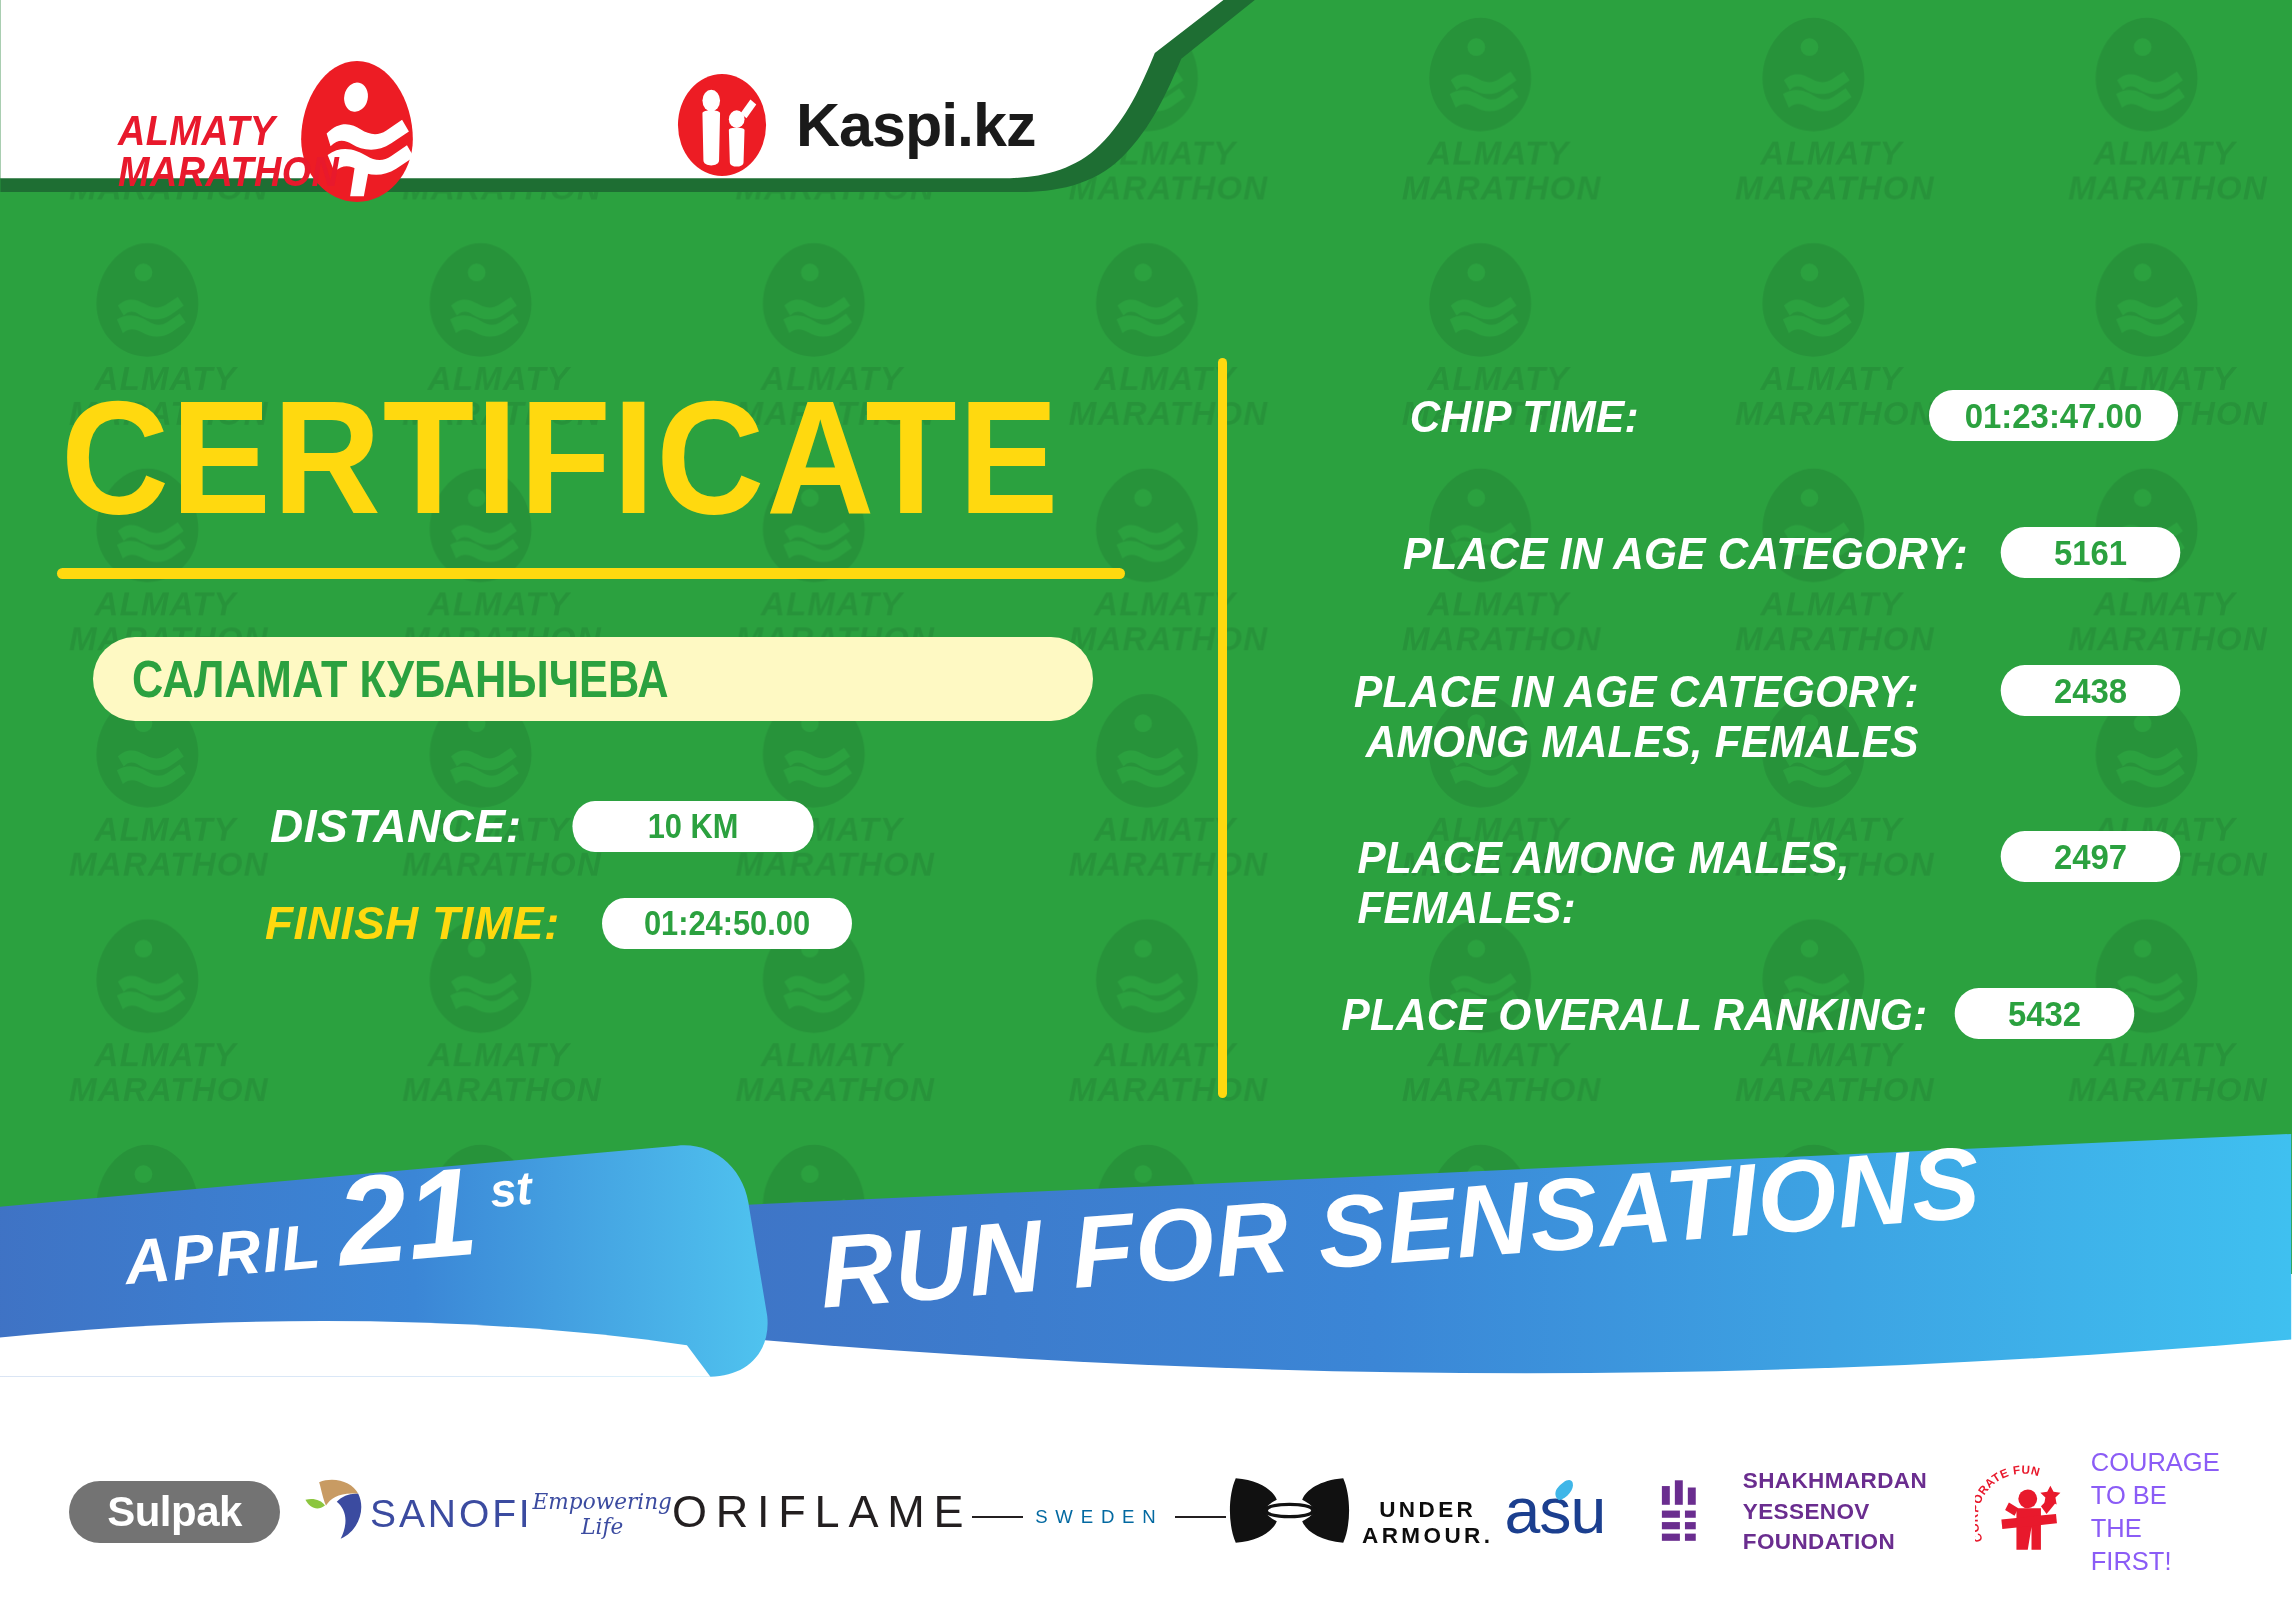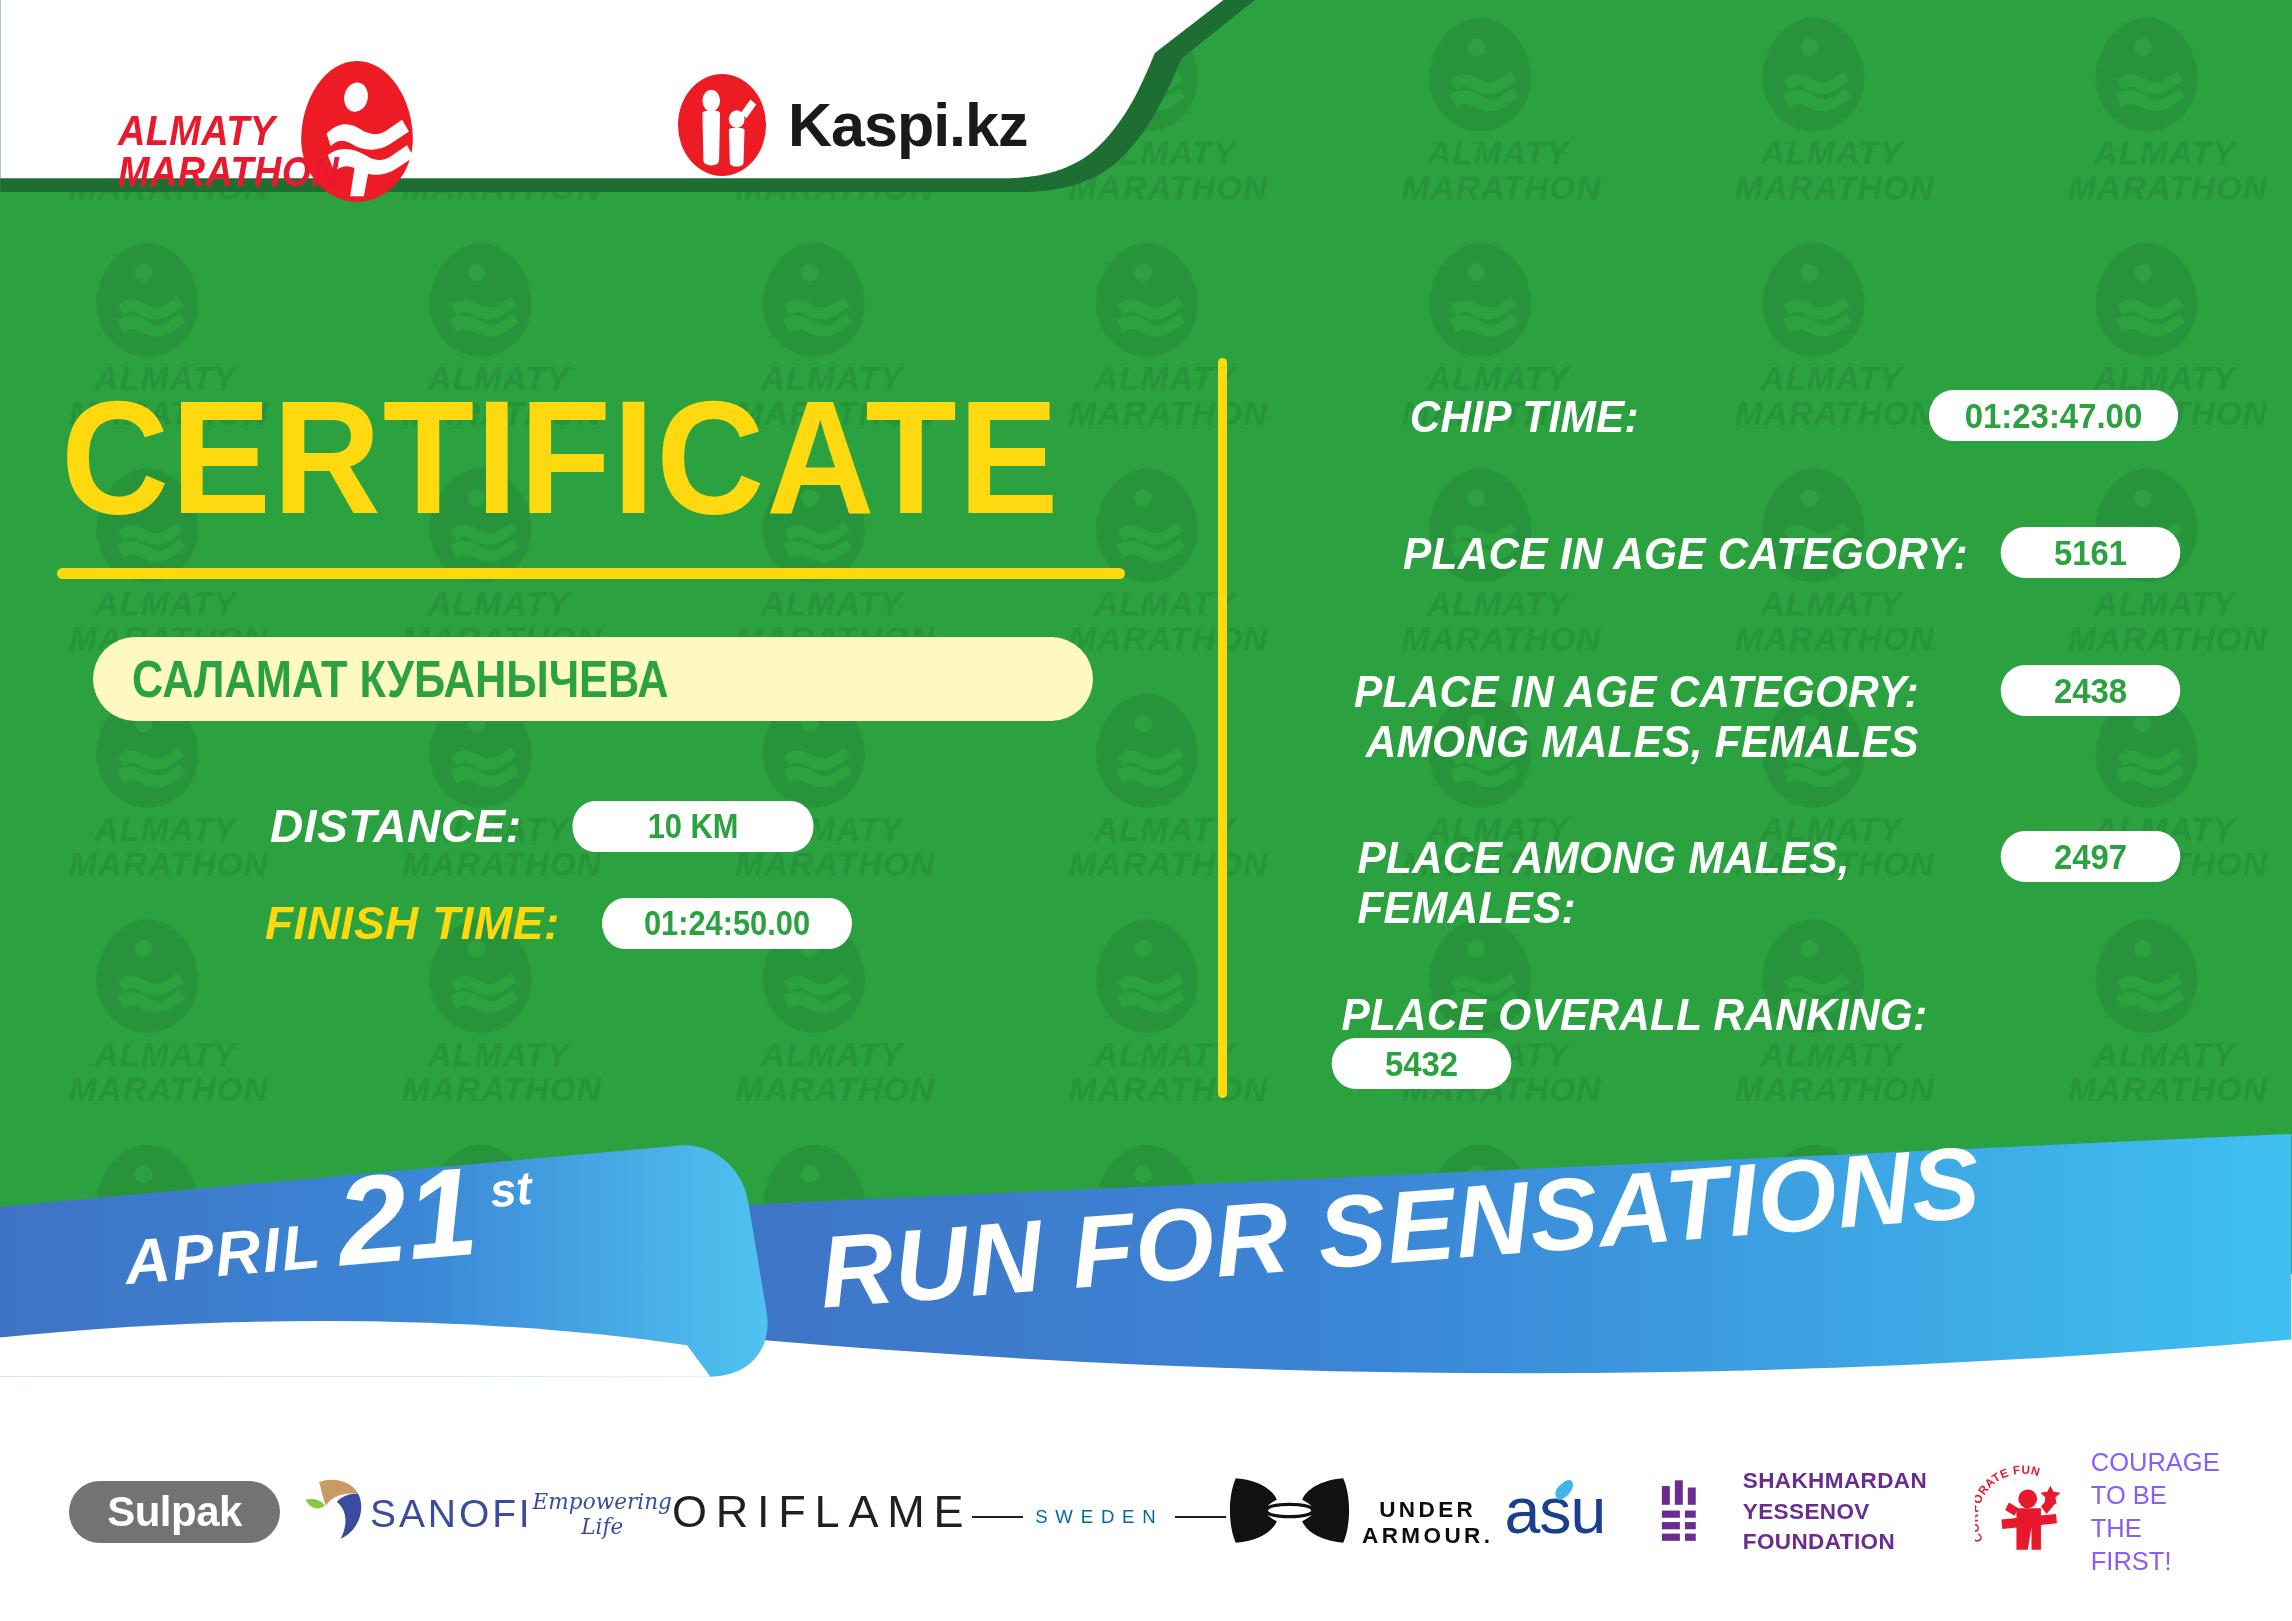--- a/index.html
+++ b/index.html
@@ -25,21 +25,21 @@
   }
 
   
   .logos { position:absolute; left:0; top:0; width:1215px; height:265px; }
   .am-logo { position:absolute; left:118px; top:59px; width:323px; height:157px; }
   .am-drop { position:absolute; left:181px; top:0px; width:116px; height:145px; }
   .am-text { position:absolute; left:0px; top:51px; width:265px;
     color:#e8192c; font-weight:bold; font-style:italic;
     font-size:42px; line-height:0.98; letter-spacing:0.5px;
     font-family:"Liberation Sans", sans-serif; transform:scaleX(0.9); transform-origin:left top; }
-  .kaspi { position:absolute; left:676px; top:71px; height:108px; display:flex; align-items:center; gap:19px; }
+  .kaspi { position:absolute; left:676px; top:71px; height:108px; display:flex; align-items:center; gap:27px; }
   .kaspi-mark { width:93px; height:103px; }
   .kaspi-word { font-size:61px; font-weight:bold; color:#1a1a1a; letter-spacing:-1px; }
 
   
   .cert-title {
     position:absolute; left:61px; top:377px;
     color:#ffd90f; font-weight:bold;
     font-size:161px; line-height:1;
     letter-spacing:2px;
     transform:scaleX(0.93); transform-origin:left top;
@@ -247,21 +247,21 @@
   <div class="rrow" style="left:1304px; top:833px; width:882px; justify-content:flex-end;">
     <div class="rlbl" style="text-align:left;">
       <div>PLACE AMONG MALES,</div>
       <div>FEMALES:</div>
     </div>
     <div class="rpill" style="margin-left:145px; margin-top:-2px;">
       <span>2497</span>
     </div>
   </div>
 
-  <div class="rrow" style="left:1304px; top:990px; width:882px; justify-content:flex-start;flex-direction:column;">
+  <div class="rrow" style="left:1304px; top:990px; width:882px; justify-content:flex-start;">
     <div class="rlbl">PLACE OVERALL RANKING:</div>
     <div class="rpill" style="margin-left:21.6px; margin-top:-2px;">
       <span>5432</span>
     </div>
   </div>
 
   <div class="ribbon-wrap">
     <svg width="2293" height="323" viewBox="0 0 2339 330">
       <defs>
         <linearGradient id="gradLeft" x1="0" y1="0" x2="1" y2="0">

